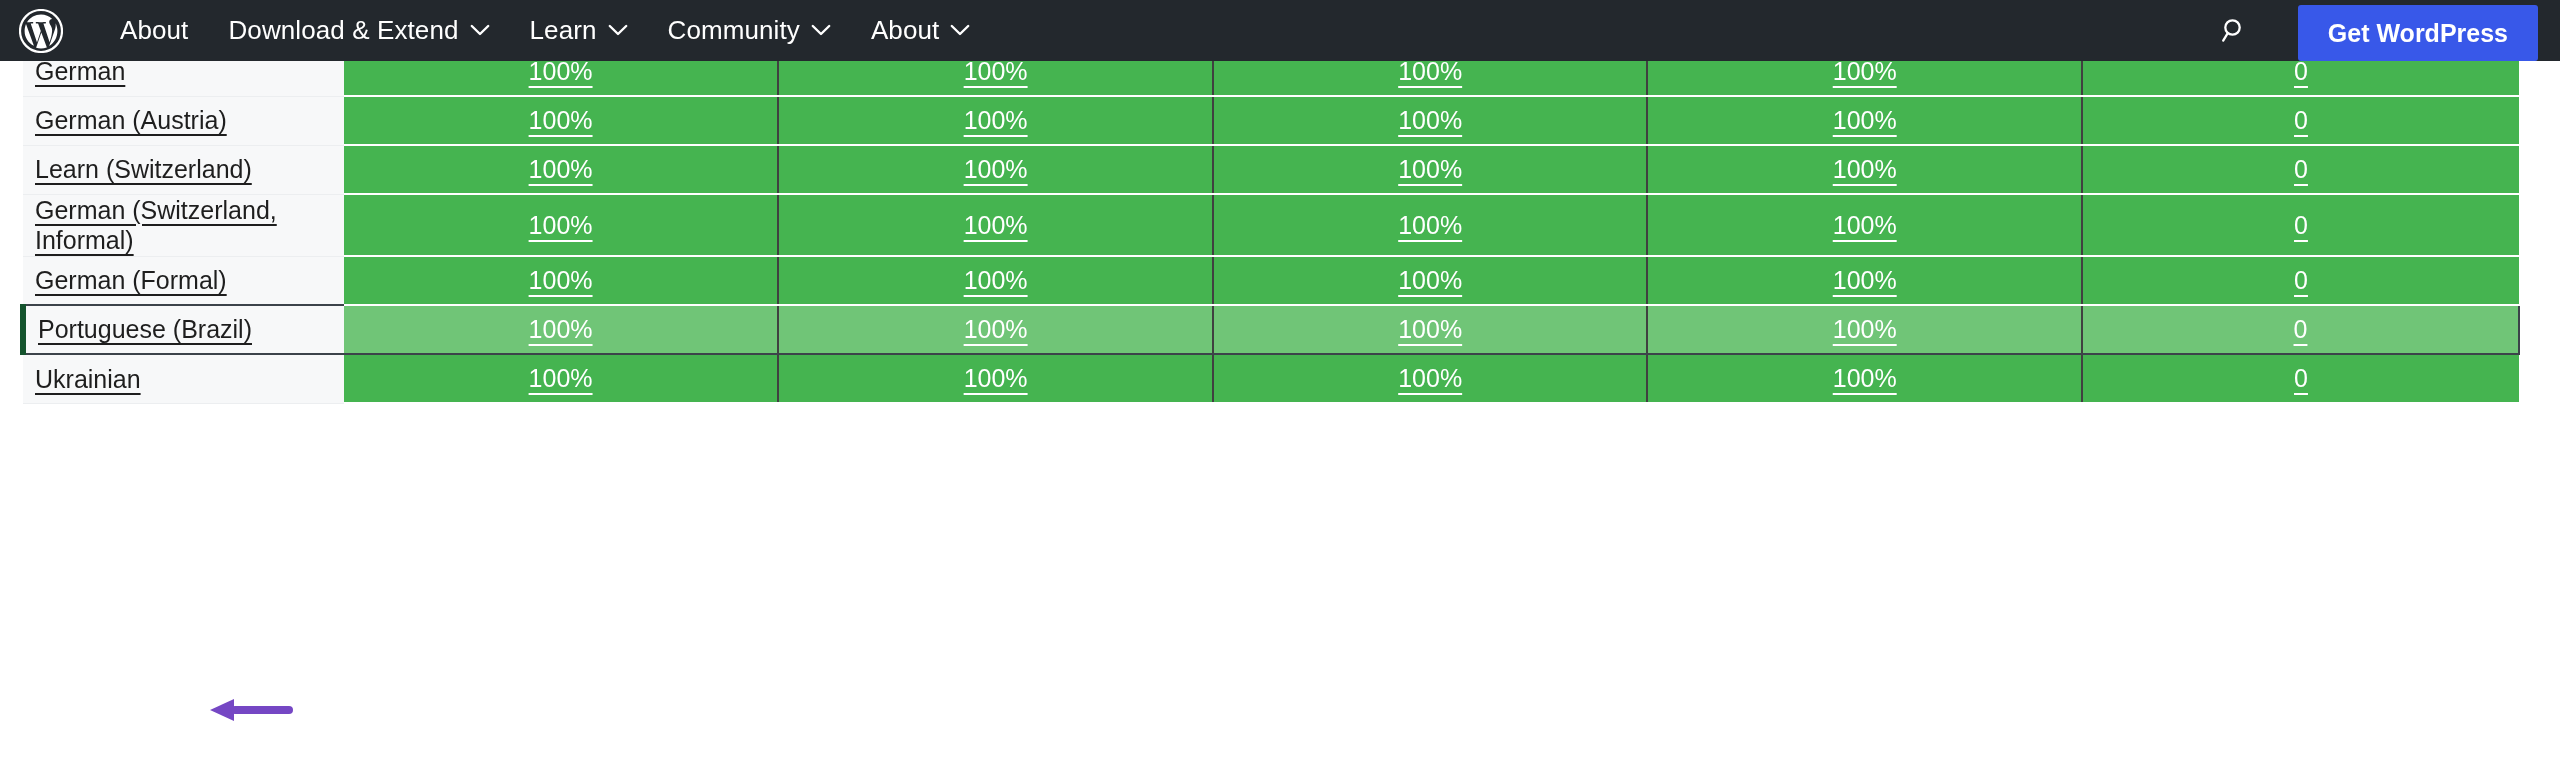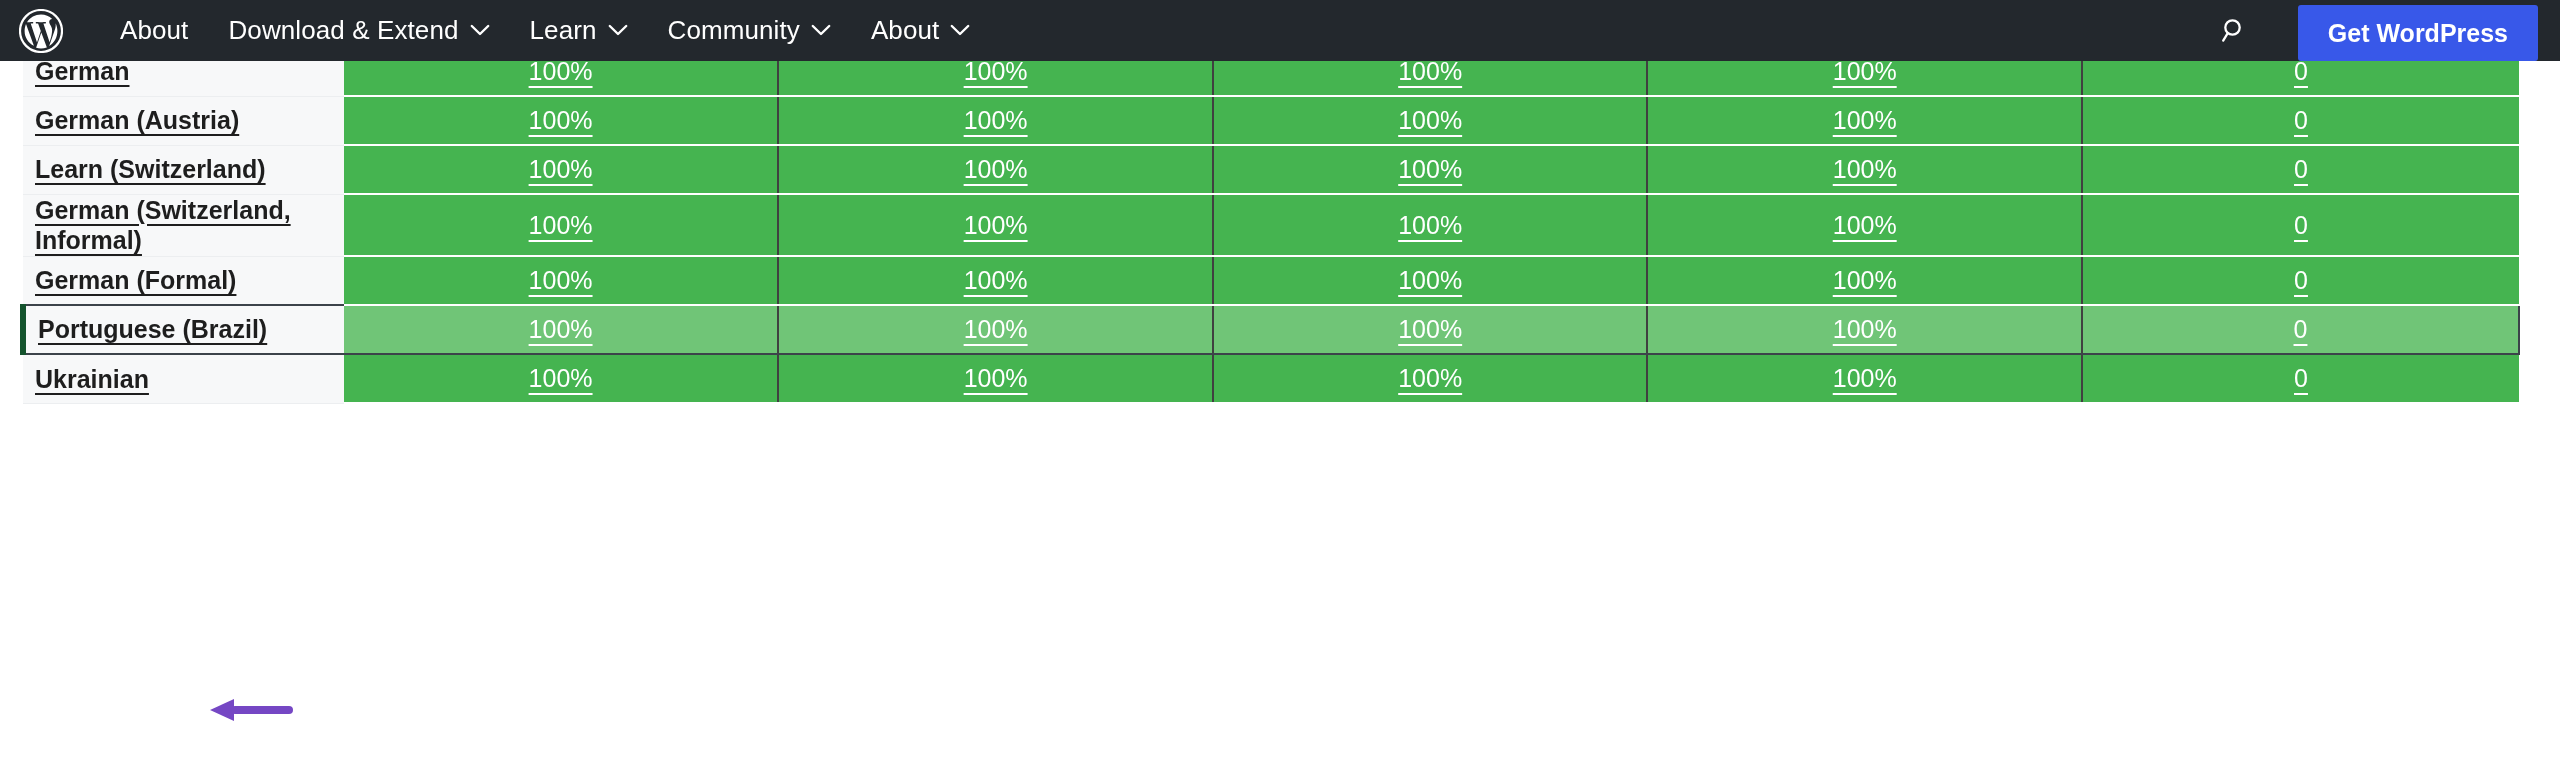--- a/index.html
+++ b/index.html
@@ -74,21 +74,20 @@
   tr.loc-row.tall{ height:45px; }
 
   td.name-cell{
     background:#f7f8f9;
     color:#1e1e1e;
     font-size:25px;
     padding:0 0 0 12px;
     vertical-align:middle;
     border-bottom:1px solid #eceef0;
     line-height:1.22;
-    font-weight:bold;
   }
   td.name-cell a{
     color:#1e1e1e; text-decoration:underline;
     text-underline-offset:5px;
     text-decoration-thickness:2px;
     cursor:pointer;
   }
 
   td.data-cell{
     background:#45b450;

